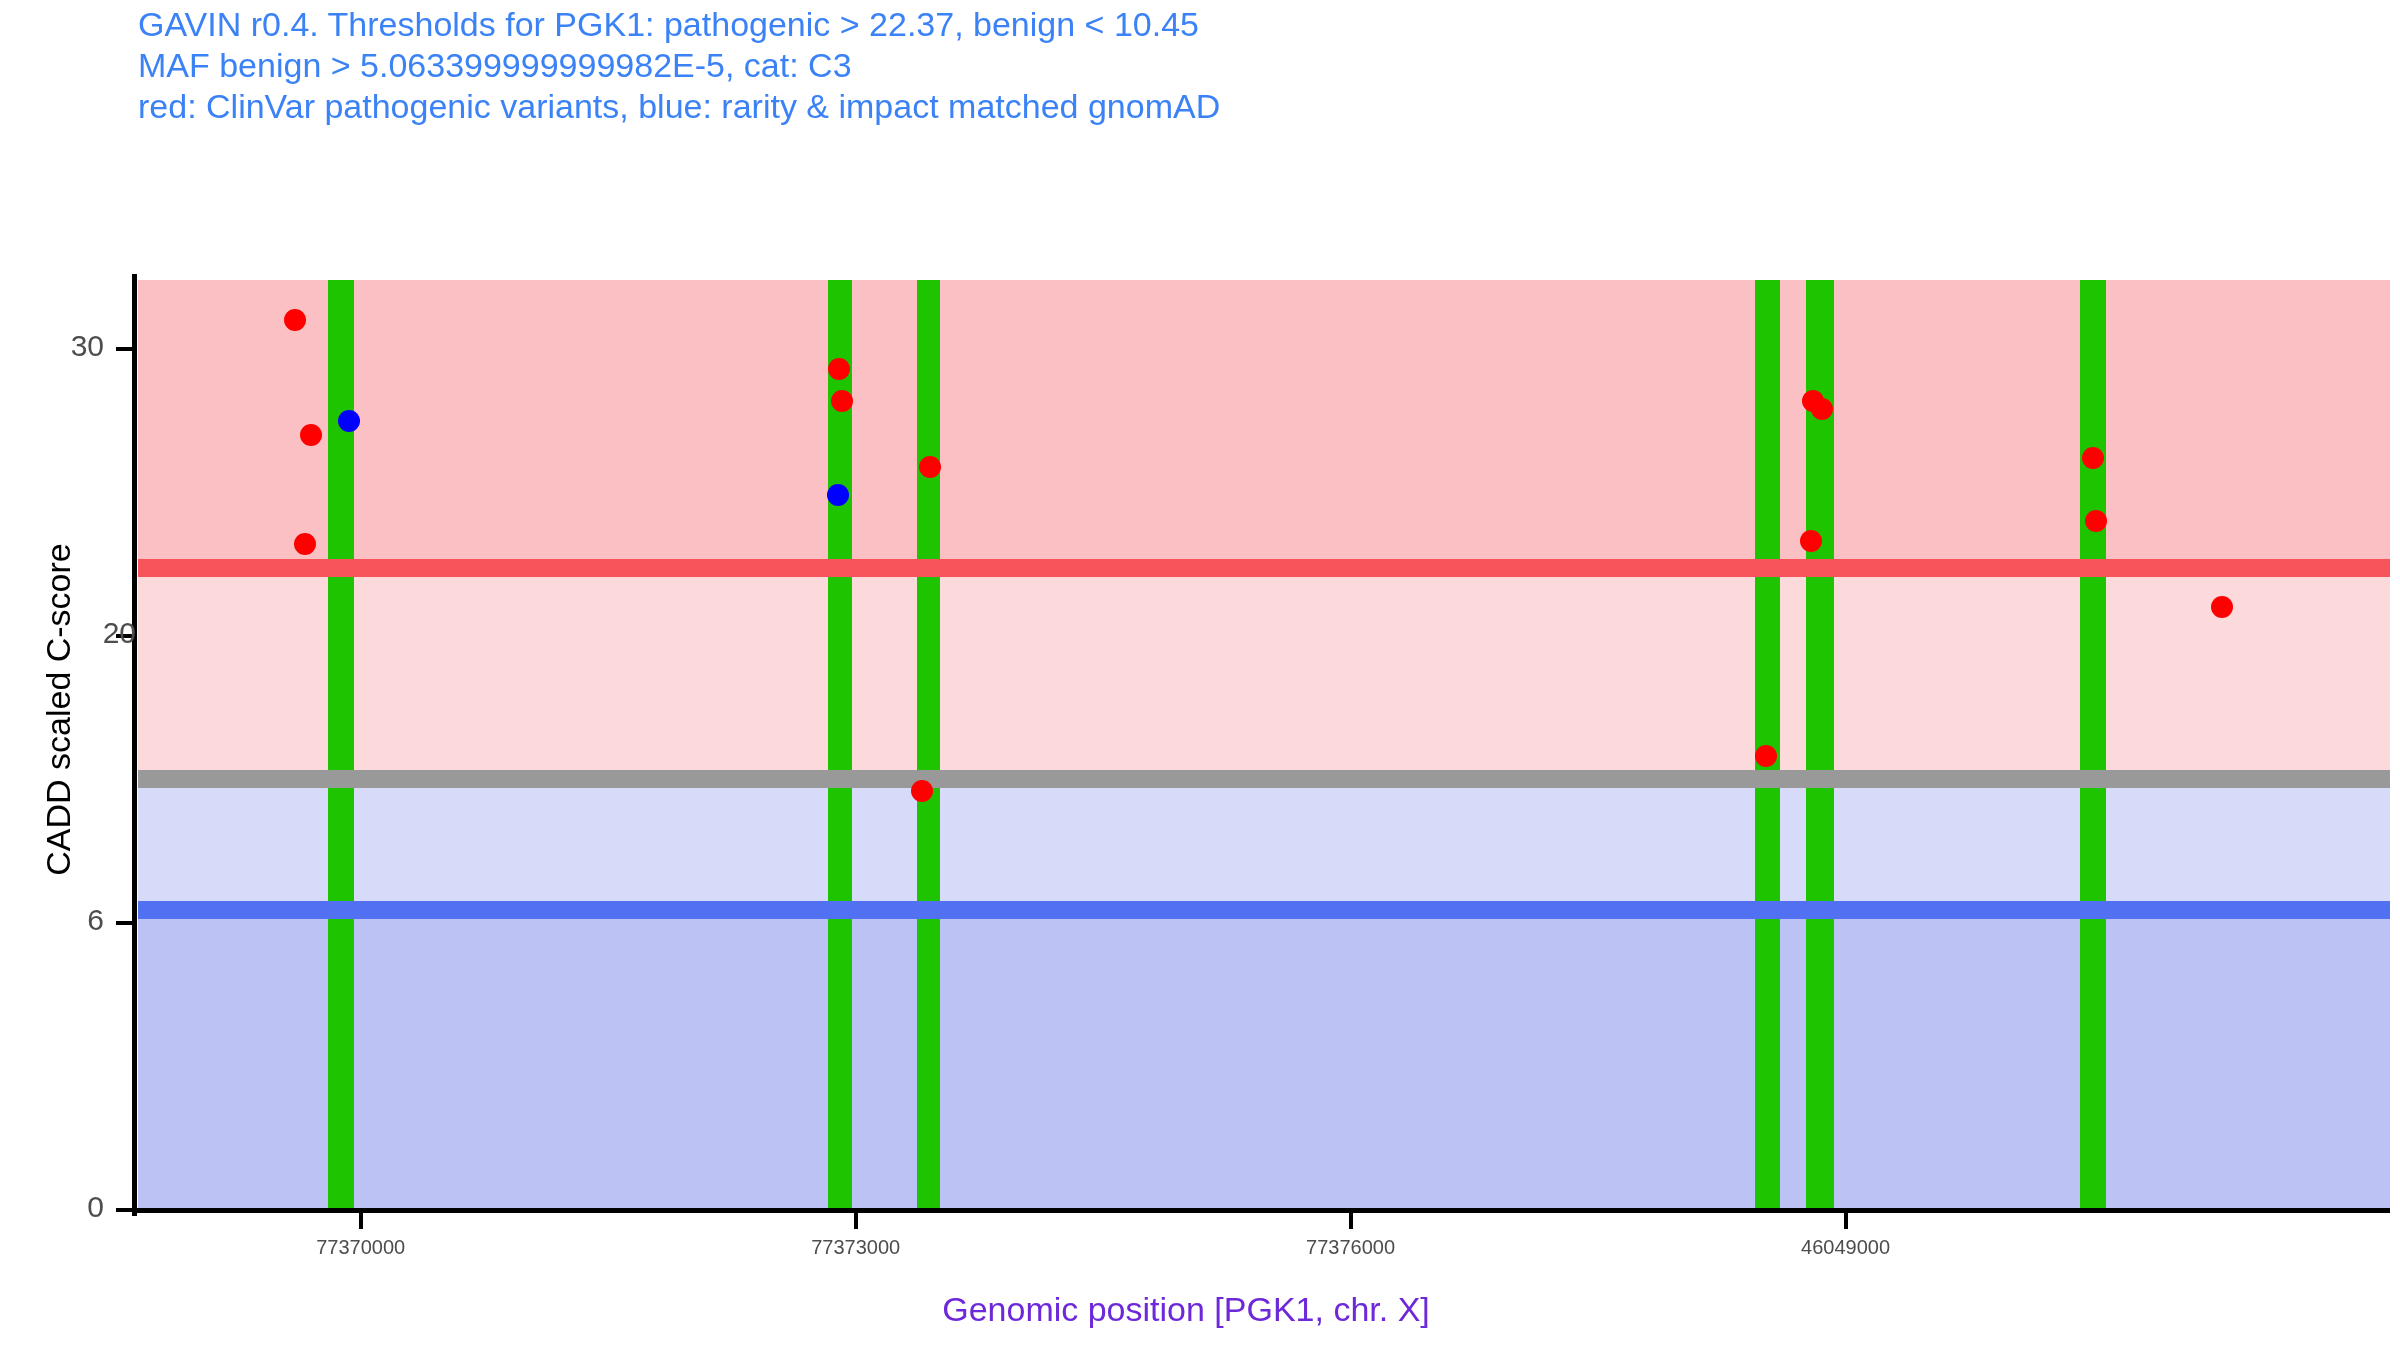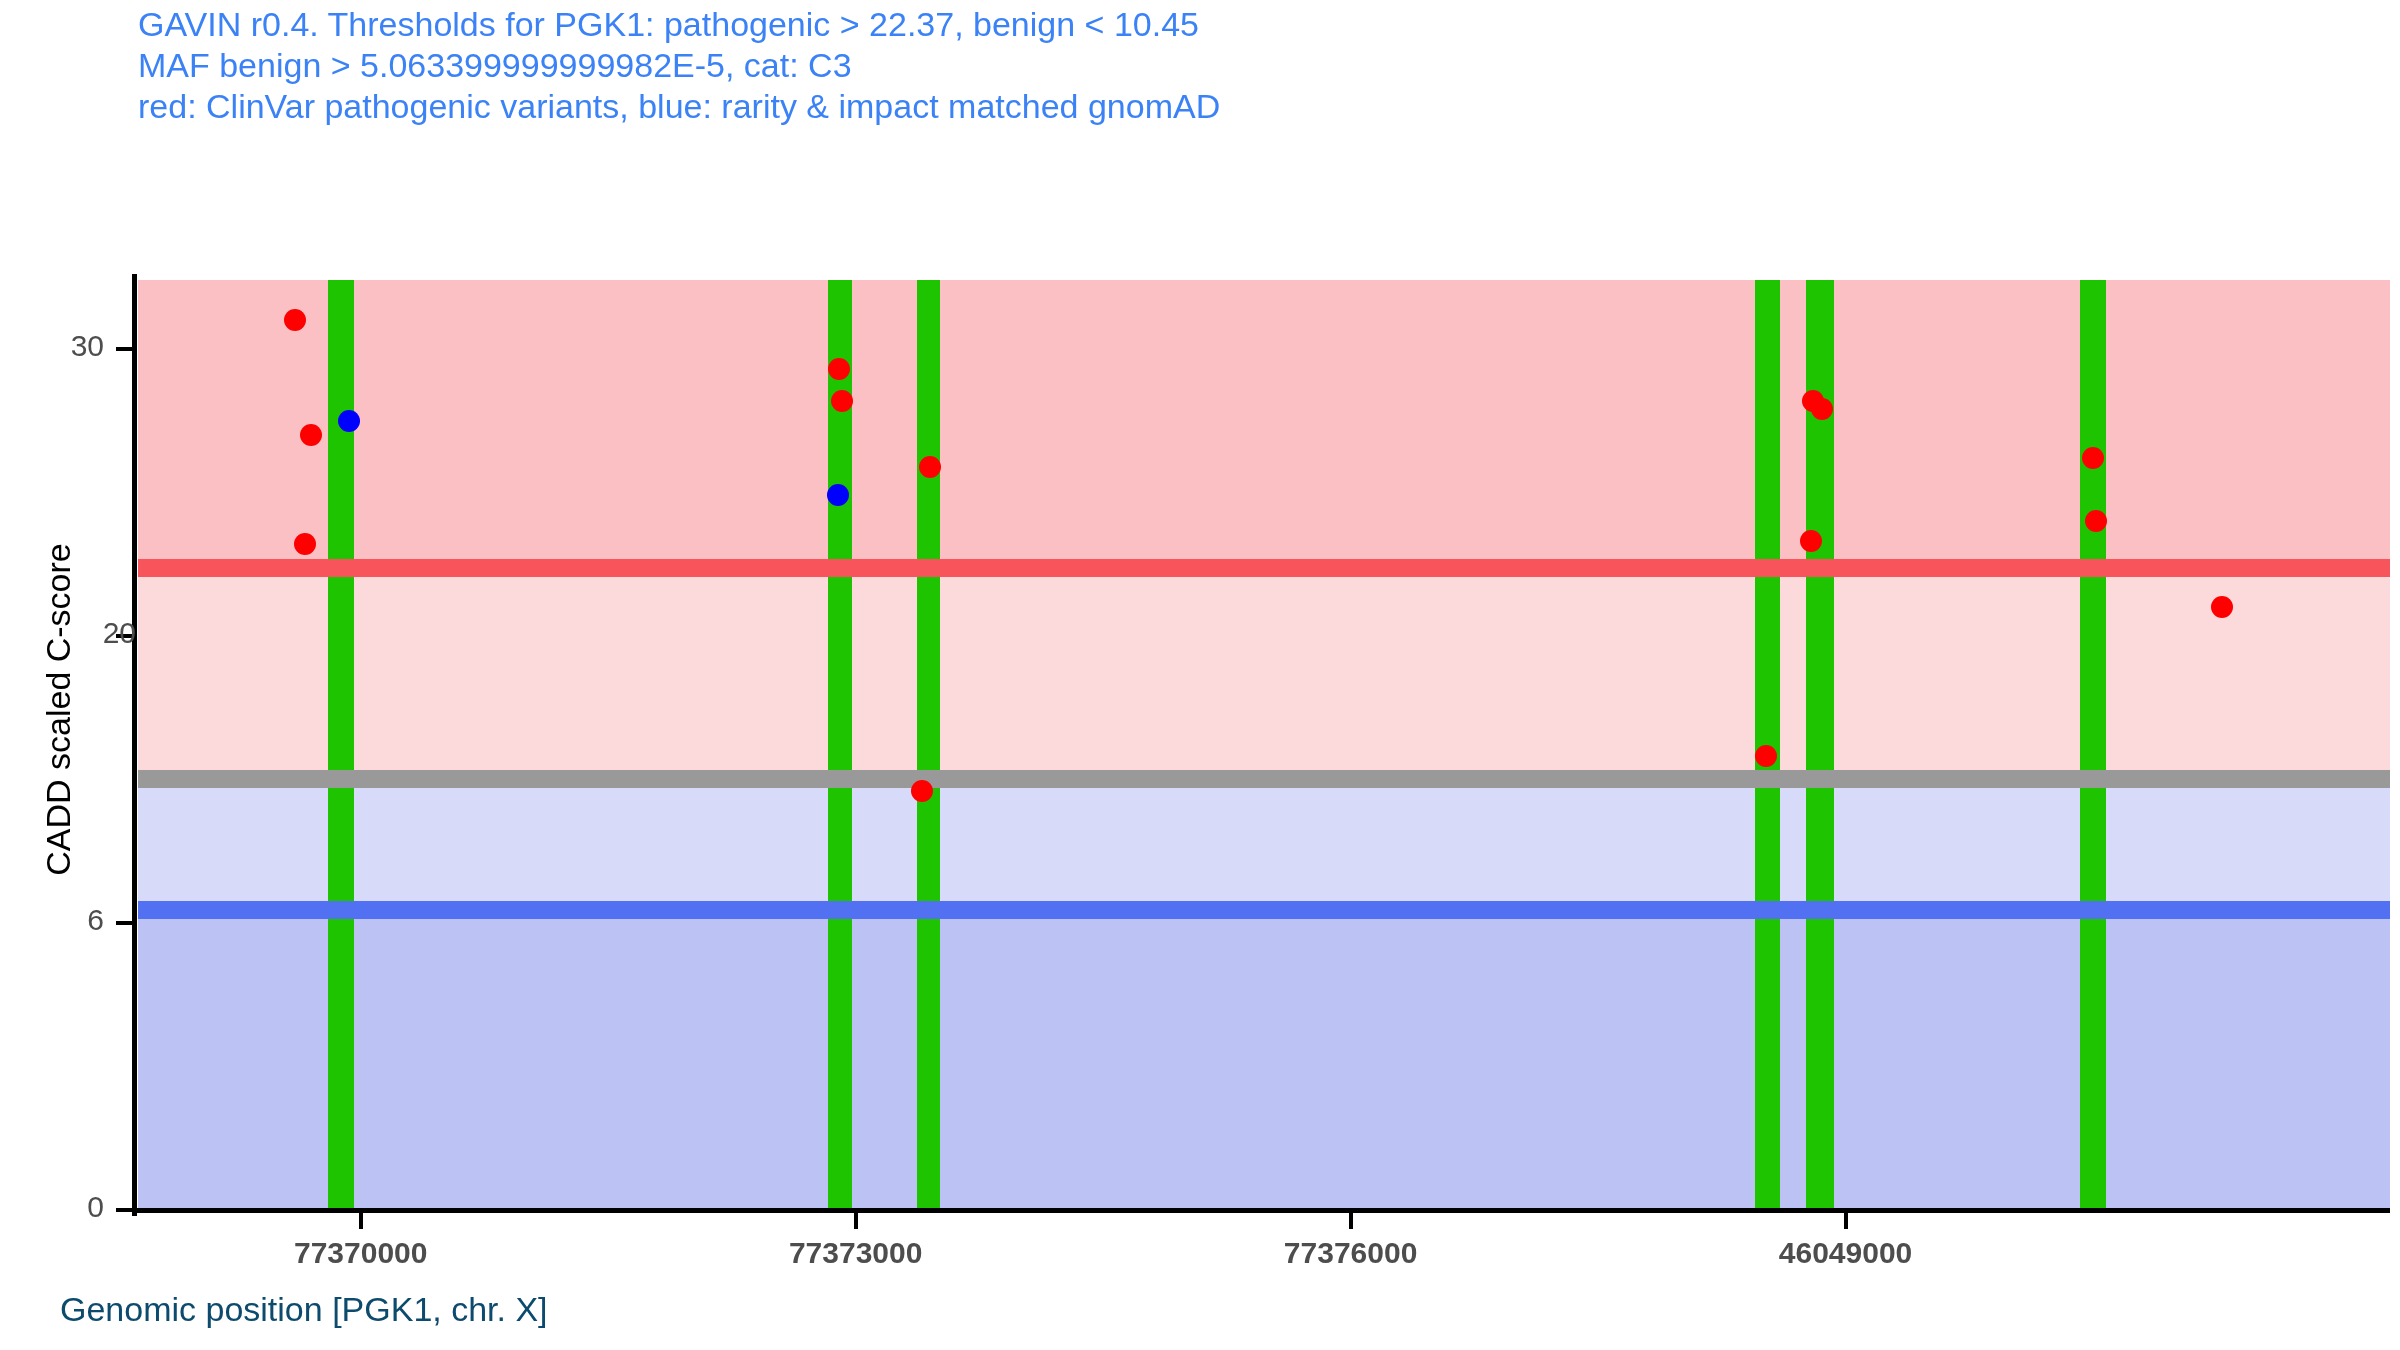--- a/index.html
+++ b/index.html
@@ -24,28 +24,28 @@
   .pt.blue{background:#0000fe;}
 
   
   #yaxis-line{position:absolute;left:132px;top:274px;width:5px;height:942px;background:#000;}
   #xaxis-line{position:absolute;left:132px;top:1208px;width:2258px;height:5px;background:#000;}
 
   .ytick{position:absolute;width:16px;height:4px;background:#000;left:116px;}
   .ylabel-txt{position:absolute;text-align:right;font-size:30px;color:#4d4d4d;
               white-space:nowrap;}
   .xtick{position:absolute;top:1213px;width:4px;height:16px;background:#000;}
-  .xtlab{position:absolute;top:1236px;font-size:30px;color:#4d4d4d;
-         white-space:nowrap;transform:translateX(-50%);font-weight:bold;}
+  .xtlab{position:absolute;top:1236px;font-size:20px;color:#4d4d4d;
+         white-space:nowrap;transform:translateX(-50%);}
 
   #ytitle{position:absolute;left:-322px;top:690px;width:760px;
           transform:rotate(-90deg);transform-origin:center center;
           text-align:center;font-size:34px;color:#000;white-space:nowrap;}
-  #xtitle{position:absolute;left:0;top:1290px;width:2400px;text-align:left;
-          font-size:34px;color:#0c4a6e;}
+  #xtitle{position:absolute;left:0;top:1290px;width:2400px;text-align:center;
+          font-size:34px;color:#6d28d9;}
   #xtitle{left:60px;width:2252px;}
 </style>
 </head>
 <body>
 
 <div id="root">
 
   <div id="title">
     <div class="tline">GAVIN r0.4. Thresholds for PGK1: pathogenic &gt; 22.37, benign &lt; 10.45</div>
     <div class="tline">MAF benign &gt; 5.063399999999982E-5, cat: C3</div>

